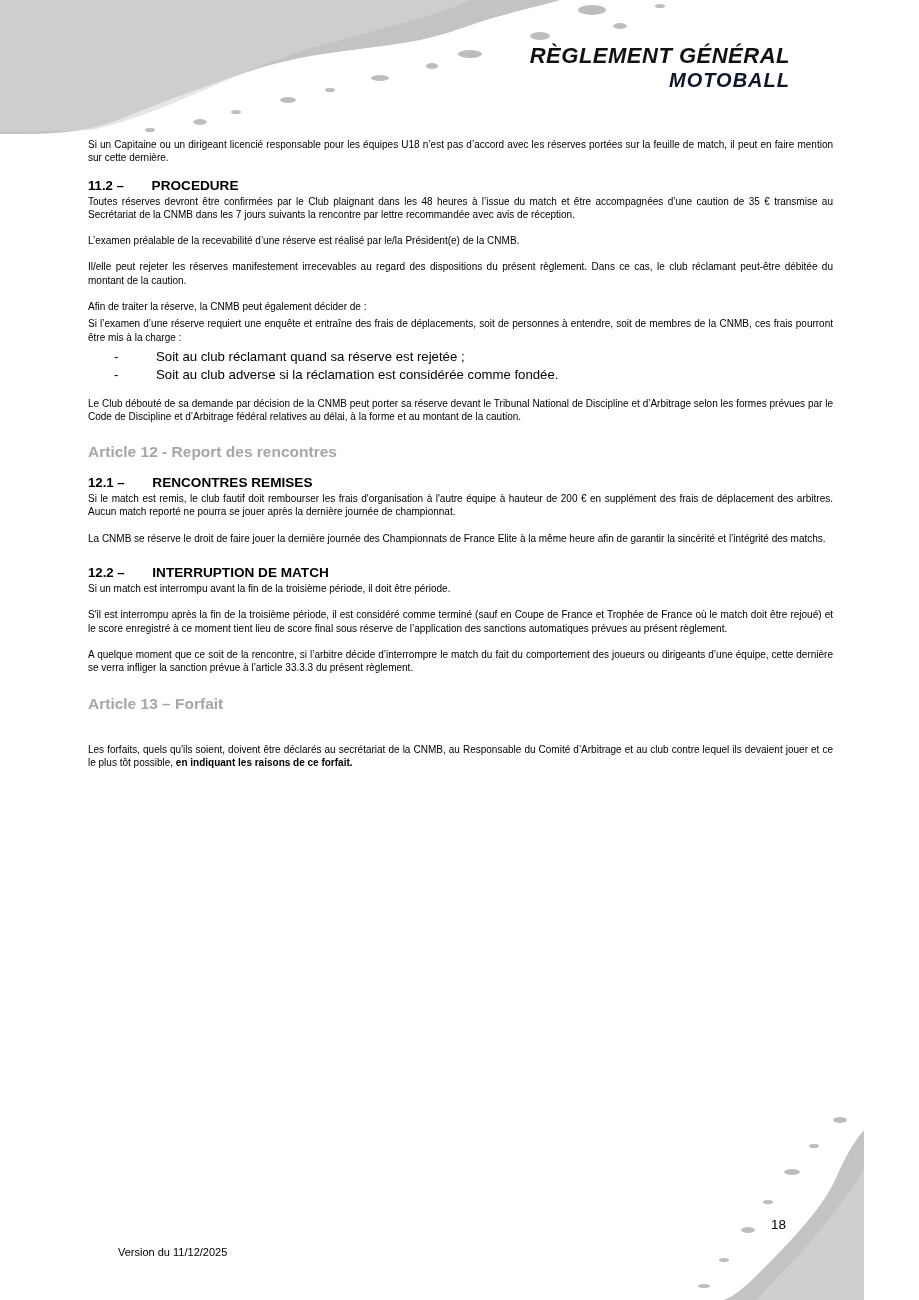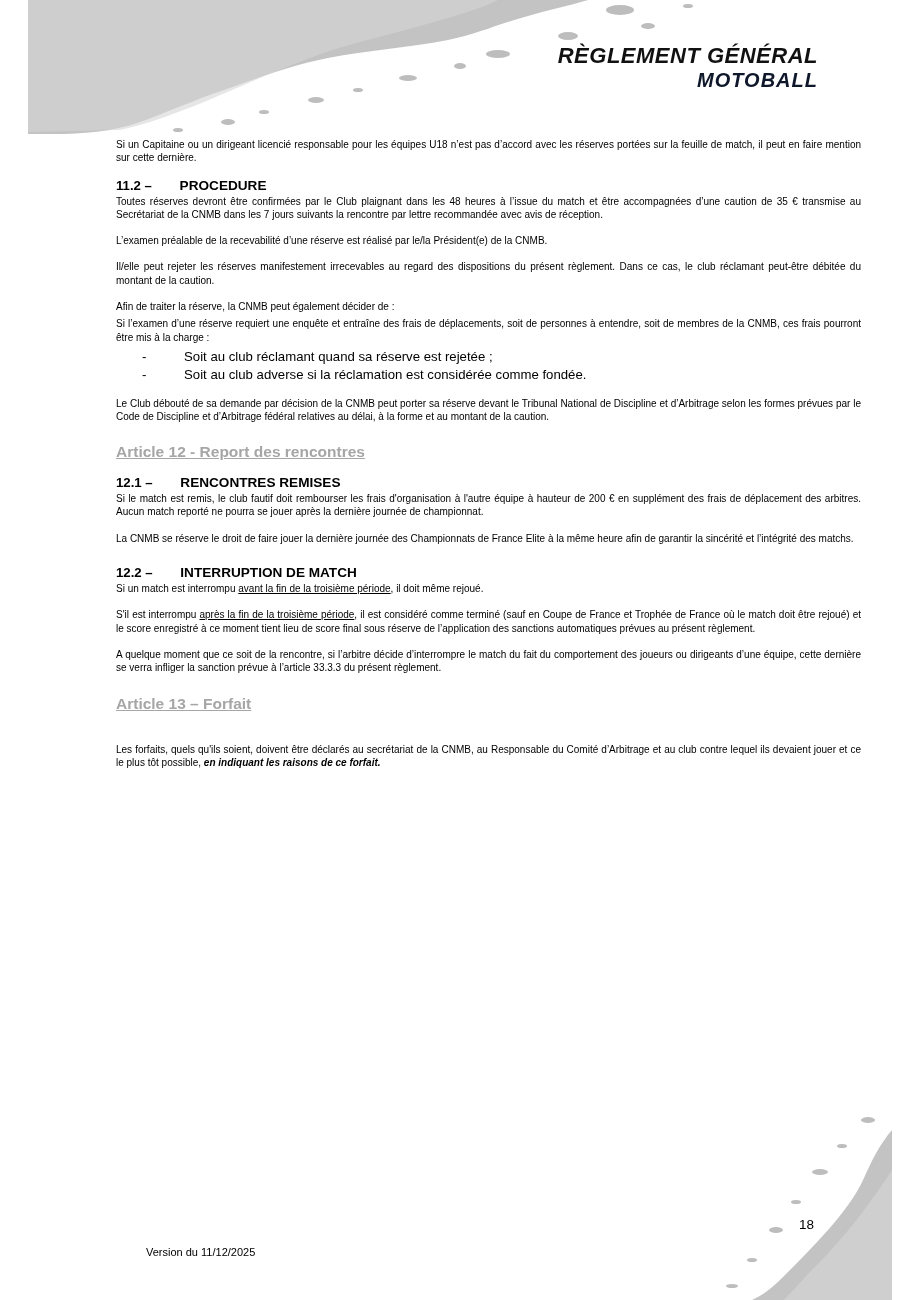--- a/index.html
+++ b/index.html
@@ -11,21 +11,20 @@
     font-family: "Liberation Sans", sans-serif;
     color: #000000;
   }
   .page {
     position: relative;
     width: 864px;
     height: 1300px;
     background: #ffffff;
     overflow: hidden;
     box-sizing: border-box;
-    margin-left: 28px;
   }
 
   
   .splash-top {
     position: absolute;
     top: 0; left: 0;
     width: 919px; height: 135px;
     overflow: hidden;
     pointer-events: none;
   }
@@ -85,41 +84,40 @@
   .sub-head .sc {
     font-variant: small-caps;
     font-size: 13.6px;
     padding-left: 24px;
   }
   .article-head {
     font-size: 15.5px;
     font-weight: bold;
     color: #a6a6a6;
     margin: 20px 0 14px 0;
-    text-decoration: underline;
   }
   ul.dashlist {
     list-style: none;
     margin: 0 0 13px 0;
     padding: 0 0 0 26px;
   }
   ul.dashlist li {
     font-size: 13.2px;
     line-height: 1.35;
     position: relative;
     padding-left: 42px;
   }
   ul.dashlist li::before {
     content: "-";
     position: absolute;
     left: 0;
     top: 0;
   }
-  .u { text-decoration: underline; }
-  .b { font-weight: bold; font-style: italic; }
+  .u { }
+  .b { font-weight: bold; }
   .spacer-lg { height: 16px; }
 
   
   .footer-version {
     position: absolute;
     left: 118px;
     bottom: 42px;
     font-size: 11px;
   }
   .footer-page {
@@ -187,21 +185,21 @@
 
     <div class="sub-head">
       <span>12.1 – </span><span class="sc">RENCONTRES REMISES</span>
     </div>
     <p class="body">Si le match est remis, le club fautif doit rembourser les frais d'organisation à l'autre équipe à hauteur de 200 € en supplément des frais de déplacement des arbitres. Aucun match reporté ne pourra se jouer après la dernière journée de championnat.</p>
     <p class="body">La CNMB se réserve le droit de faire jouer la dernière journée des Championnats de France Elite à la même heure afin de garantir la sincérité et l’intégrité des matchs.</p>
 
     <div class="sub-head" style="margin-top:20px;">
       <span>12.2 – </span><span class="sc">INTERRUPTION DE MATCH</span>
     </div>
-    <p class="body"><span>Si un match est interrompu </span><span class="u">avant la fin de la troisième période</span><span>, il doit même rejoué.</span></p>
+    <p class="body"><span>Si un match est interrompu </span><span class="u">avant la fin de la troisième période</span><span>, il doit être période.</span></p>
 
     <p class="body"><span>S'il est interrompu </span><span class="u">après la fin de la troisième période</span><span>, il est considéré comme terminé (sauf en Coupe de France et Trophée de France où le match doit être rejoué) et le score enregistré à ce moment tient lieu de score final sous réserve de l’application des sanctions automatiques prévues au présent règlement.</span></p>
 
     <p class="body">A quelque moment que ce soit de la rencontre, si l’arbitre décide d’interrompre le match du fait du comportement des joueurs ou dirigeants d’une équipe, cette dernière se verra infliger la sanction prévue à l’article 33.3.3 du présent règlement.</p>
 
     <div class="article-head">Article 13 – Forfait</div>
     <div class="spacer-lg"></div>
 
     <p class="body"><span>Les forfaits, quels qu'ils soient, doivent être déclarés au secrétariat de la CNMB, au Responsable du Comité d’Arbitrage et au club contre lequel ils devaient jouer et ce le plus tôt possible, </span><span class="b">en indiquant les raisons de ce forfait.</span></p>
 

